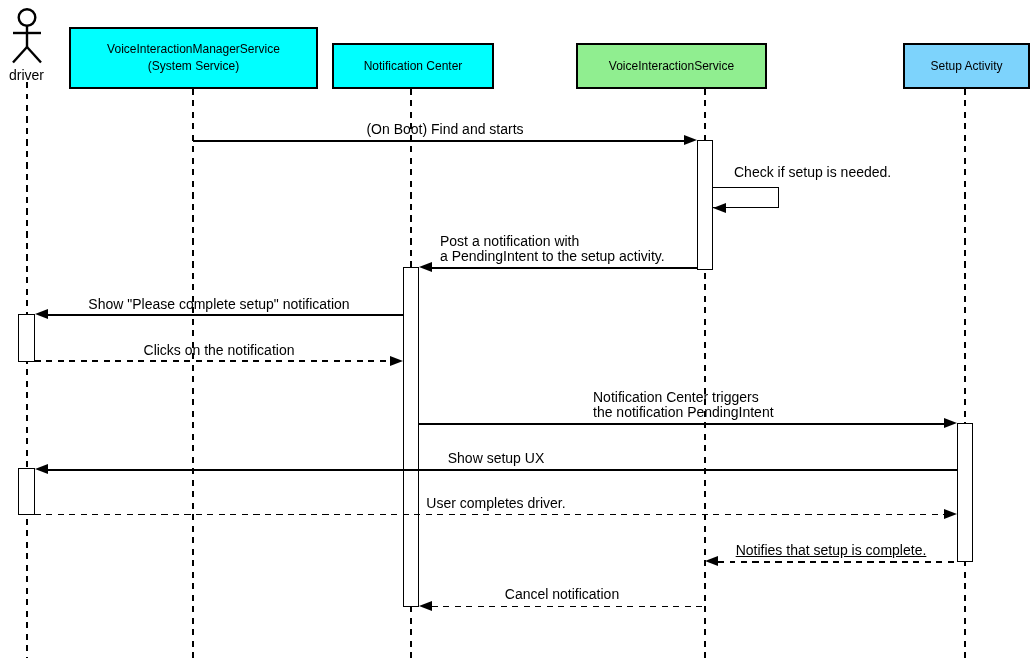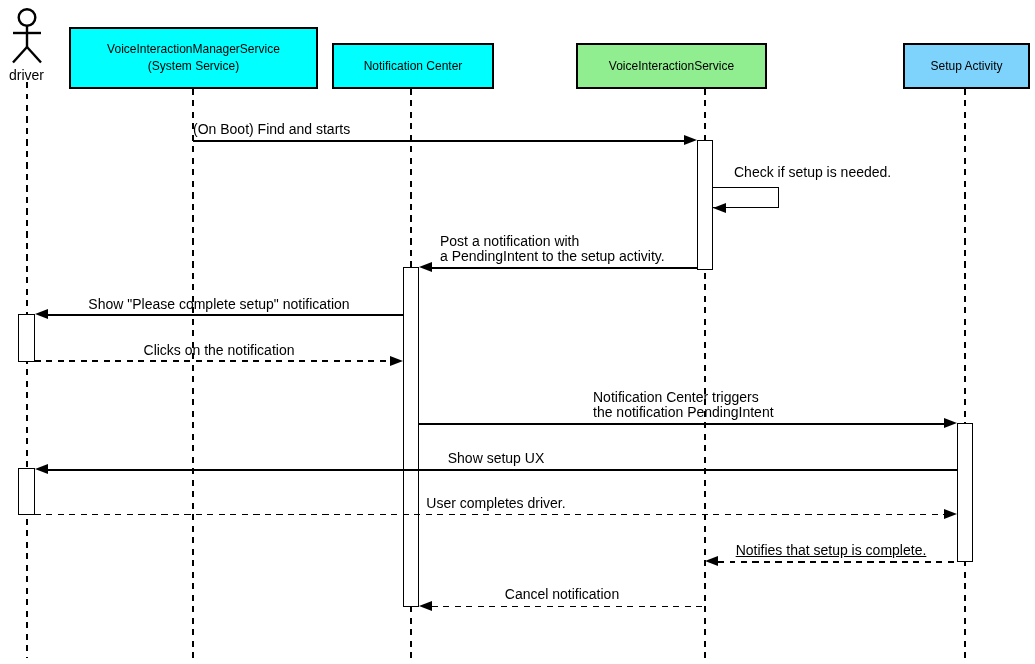--- a/index.html
+++ b/index.html
@@ -74,21 +74,21 @@
   .mlabel {
     position: absolute;
     font-size: 14px;
     line-height: 15px;
     white-space: pre-line;
   }
   .mlabel.nowrap { white-space: nowrap; }
   
   .l1  { left: 193px; top: 140px; width: 491px; }
   .a1  { left: 684px; top: 135.2px; }
-  .t1  { left: 193px; top: 122px; width: 504px; }
+  .t1  { left: 193px; top: 122px; width: 504px; text-align: center; }
 
   .selfloop {
     position: absolute;
     left: 713px; top: 187px; width: 66px; height: 21px;
     box-sizing: border-box;
     border: 1.5px solid #000;
     border-left: none;
   }
   .a2  { left: 713px; top: 202.5px; }
   .t2  { left: 734px; top: 165px; }

